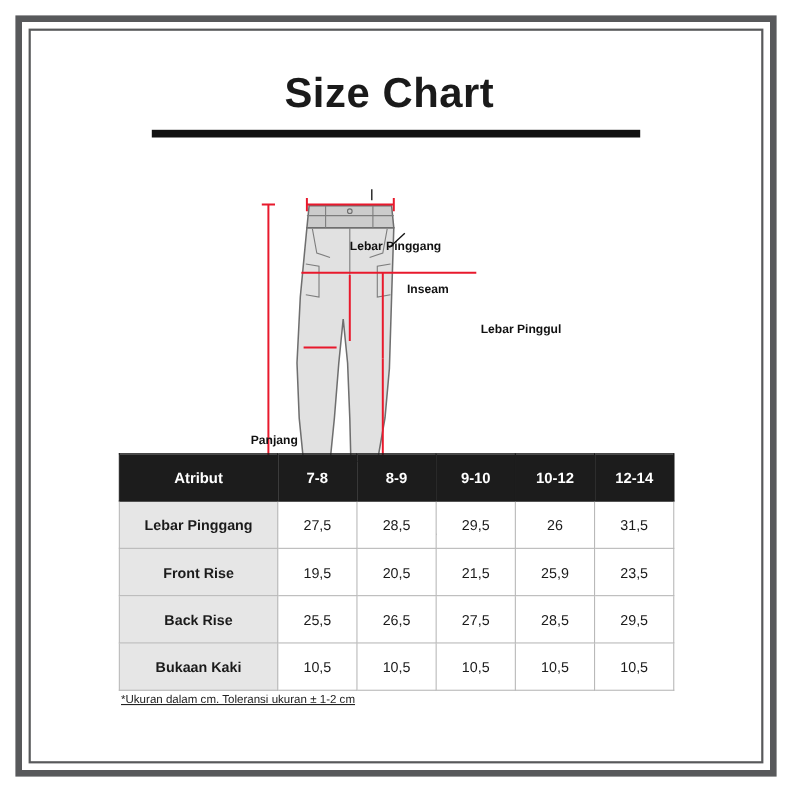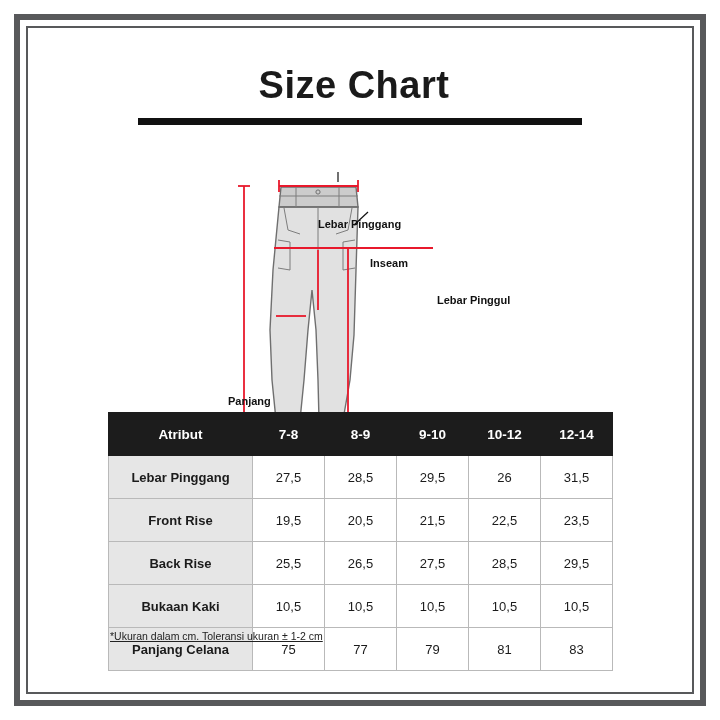--- a/index.html
+++ b/index.html
@@ -246,45 +246,37 @@
           <td>28,5</td>
           <td>29,5</td>
           <td>26</td>
           <td>31,5</td>
         </tr>
         <tr>
           <td class="attr">Front Rise</td>
           <td>19,5</td>
           <td>20,5</td>
           <td>21,5</td>
-          <td>22,5</td>
+          <td>25,9</td>
           <td>23,5</td>
         </tr>
         <tr>
           <td class="attr">Back Rise</td>
           <td>25,5</td>
           <td>26,5</td>
           <td>27,5</td>
           <td>28,5</td>
           <td>29,5</td>
         </tr>
         <tr>
           <td class="attr">Bukaan Kaki</td>
           <td>10,5</td>
           <td>10,5</td>
           <td>10,5</td>
           <td>10,5</td>
           <td>10,5</td>
         </tr>
-        <tr>
-          <td class="attr">Panjang Celana</td>
-          <td>75</td>
-          <td>77</td>
-          <td>79</td>
-          <td>81</td>
-          <td>83</td>
-        </tr>
       </tbody>
     </table>
 
     <div class="note">*Ukuran dalam cm. Toleransi ukuran ± 1-2 cm</div>
   </div>
 </div>
 
 </body></html>

